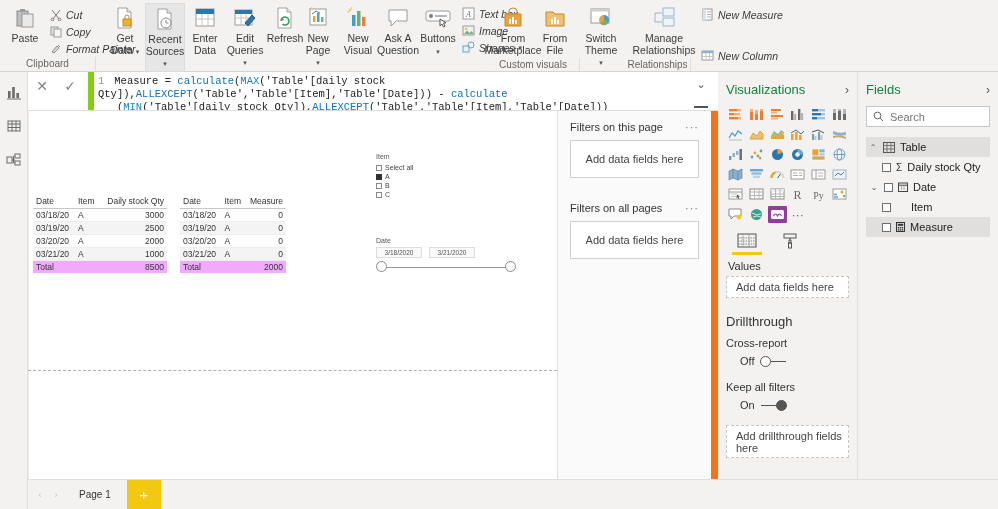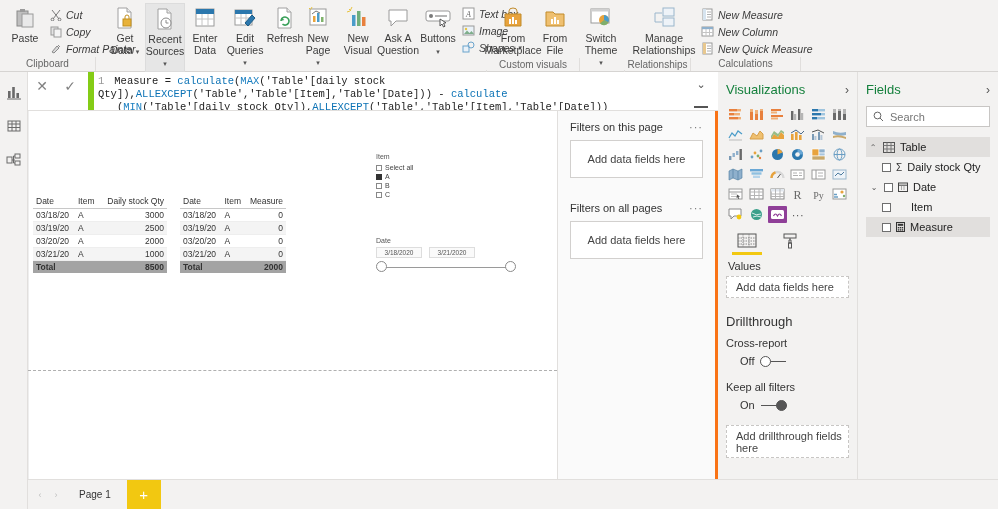--- a/index.html
+++ b/index.html
@@ -80,21 +80,21 @@
 
   
   .rtable { position:absolute; font-size:8.5px; color:#333; border-collapse:collapse; }
   .rtable th {
     font-weight:400; text-align:left; padding:1px 3px 2px 3px;
     border-bottom:1px solid #c8c8c8; vertical-align:bottom; white-space:nowrap;
   }
   .rtable td { padding:1px 3px; border-bottom:1px solid #eeeeee; white-space:nowrap;}
   .rtable tr.alt td { background:#f4f4f4; }
   .rtable td.num, .rtable th.num { text-align:right; }
-  .rtable tr.total td { font-weight:bold; border-top:1px solid #c8c8c8; border-bottom:none; background:#a3a3a3;}
+  .rtable tr.total td { font-weight:normal; border-top:1px solid #c8c8c8; border-bottom:none; background:#f0abfc;}
 
   
   .slicer-item { position:absolute; left:348px; top:42px; width:60px; }
   .slicer-title { font-size:7px; color:#555; margin-bottom:3px;}
   .sl-row { display:flex; align-items:center; gap:3px; font-size:7px; color:#444; height:9px;}
   .cbx { width:6px; height:6px; border:1px solid #888; background:#fff; display:inline-block;}
   .cbx.on { background:#333; border-color:#333;}
 
   .slicer-date { position:absolute; left:348px; top:126px; width:140px;}
   .sl-dates { display:flex; gap:7px; margin-bottom:3px;}
@@ -105,21 +105,21 @@
   .sl-track { position:relative; height:14px; }
   .sl-line { position:absolute; left:6px; right:6px; top:6px; height:1px; background:#9a9a9a;}
   .sl-knob {
     position:absolute; top:0; width:11px; height:11px; border-radius:50%;
     border:1px solid #8a8a8a; background:#fff;
   }
 
   
   .filters {
     position:absolute; left:558px; top:111px; width:160px; height:368px;
-    background:#fafafa; border-right:3px solid #f97316; padding:10px 12px;
+    background:#fafafa; border-right:7px solid #f97316; padding:10px 12px;
   }
   .filt-head { display:flex; justify-content:space-between; align-items:center; font-size:11px; color:#333; }
   .dots { color:#777; letter-spacing:1px; font-size:11px; cursor:default;}
   .dropwell {
     border:1px solid #d2d0ce; background:#fff; height:38px;
     display:flex; align-items:center; justify-content:center;
     font-size:11px; color:#444; margin-top:7px; cursor:default;
   }
   .filt-gap { height:24px; }
 
@@ -446,21 +446,21 @@
               </svg>
           </span>
           <span>Manage<br>Relationships</span>
         </div>
       </div>
       <div class="rgroup-label">Relationships</div>
     </div>
 
     <div class="rgroup" style="width:110px;">
       <div class="rgroup-body" style="padding-left:6px;">
-        <div class="col-small" style="margin-top:2px;">
+        <div class="col-small" style="margin-top:2px;gap:24px;">
           <div class="btn-small">
             <span class="ico">
               <svg width="13" height="13" viewBox="0 0 13 13">
                   <rect x="2" y="1" width="9" height="11" fill="#fff" stroke="#9a9a9a"></rect>
                   <rect x="2" y="1" width="3" height="11" fill="#d7e4ef"></rect>
                   <path d="M6 4 h4 M6 6.5 h4 M6 9 h4" stroke="#b0b0b0"></path>
                 </svg>
             </span>
             <span>New Measure</span>
           </div>

